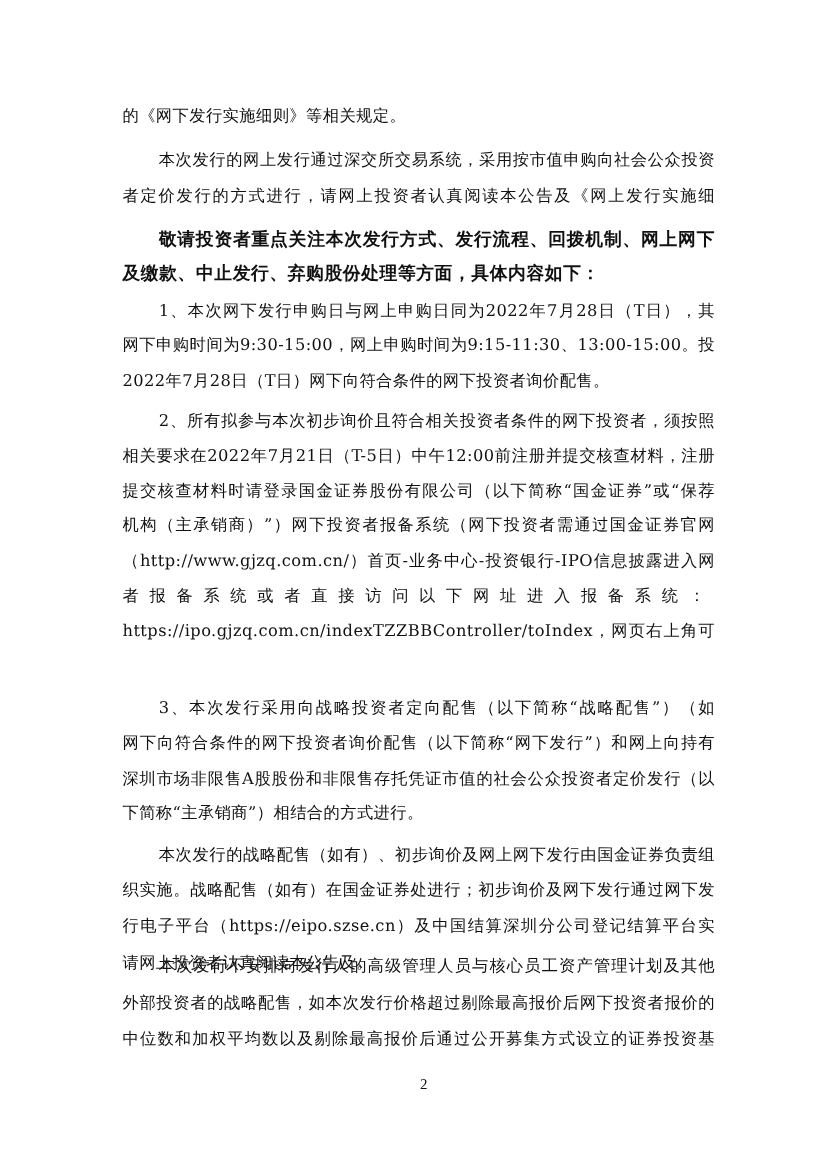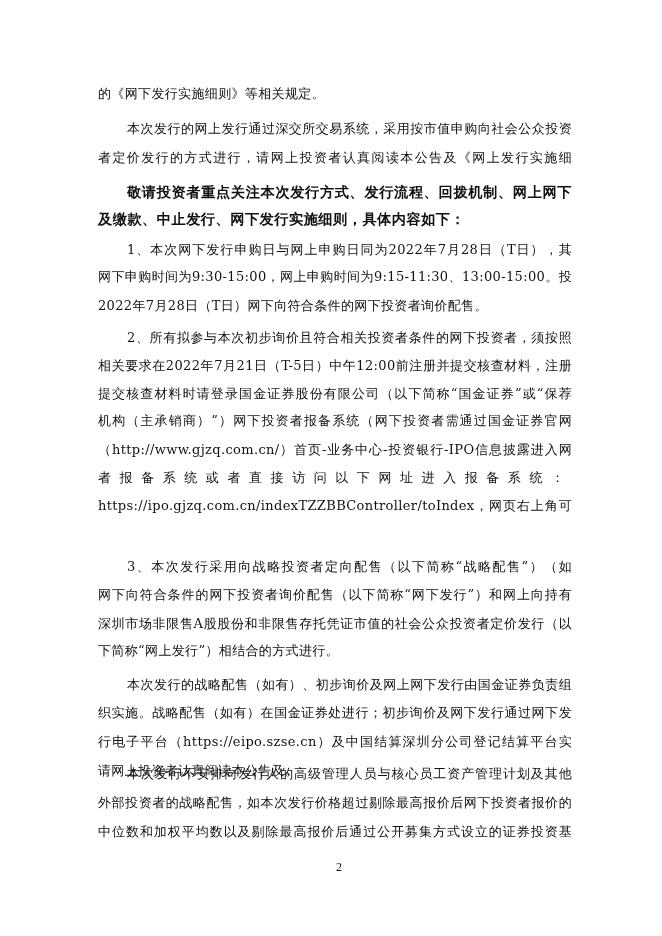--- a/index.html
+++ b/index.html
@@ -17,38 +17,38 @@
 <body>
 
 <div class="page">
 
   <div class="line" style="top:84px">的《网下发行实施细则》等相关规定。</div>
 
   <div class="line indent just" style="top:119px">本次发行的网上发行通过深交所交易系统，采用按市值申购向社会公众投资</div>
   <div class="line just" style="top:148px">者定价发行的方式进行，请网上投资者认真阅读本公告及《网上发行实施细则》。</div>
 
   <div class="line indent just bold" style="top:182px">敬请投资者重点关注本次发行方式、发行流程、回拨机制、网上网下申购</div>
-  <div class="line bold" style="top:209px">及缴款、中止发行、网下发行实施细则，具体内容如下：</div>
+  <div class="line bold" style="top:209px">及缴款、中止发行、弃购股份处理等方面，具体内容如下：</div>
 
   <div class="line indent just" style="top:240px">1、本次网下发行申购日与网上申购日同为2022年7月28日（T日），其中，</div>
   <div class="line just" style="top:267px">网下申购时间为9:30-15:00，网上申购时间为9:15-11:30、13:00-15:00。投资者在</div>
   <div class="line" style="top:296px">2022年7月28日（T日）网下向符合条件的网下投资者询价配售。</div>
 
   <div class="line indent just" style="top:328px">2、所有拟参与本次初步询价且符合相关投资者条件的网下投资者，须按照</div>
   <div class="line just" style="top:356px">相关要求在2022年7月21日（T-5日）中午12:00前注册并提交核查材料，注册及</div>
   <div class="line just" style="top:384px">提交核查材料时请登录国金证券股份有限公司（以下简称“国金证券”或“保荐</div>
   <div class="line just" style="top:411px">机构（主承销商）”）网下投资者报备系统（网下投资者需通过国金证券官网</div>
   <div class="line just" style="top:440px">（http://www.gjzq.com.cn/）首页-业务中心-投资银行-IPO信息披露进入网下投资</div>
   <div class="line just" style="top:468px; letter-spacing:8px">者报备系统或者直接访问以下网址进入报备系统：</div>
   <div class="line just" style="top:496px">https://ipo.gjzq.com.cn/indexTZZBBController/toIndex，网页右上角可下载操作指</div>
 
   <div class="line indent just" style="top:557px">3、本次发行采用向战略投资者定向配售（以下简称“战略配售”）（如有）、</div>
   <div class="line just" style="top:585px">网下向符合条件的网下投资者询价配售（以下简称“网下发行”）和网上向持有</div>
   <div class="line just" style="top:614px">深圳市场非限售A股股份和非限售存托凭证市值的社会公众投资者定价发行（以</div>
-  <div class="line" style="top:641px">下简称“网上发行”）相结合的方式进行。</div>
+  <div class="line" style="top:641px">下简称“主承销商”）相结合的方式进行。</div>
 
   <div class="line indent just" style="top:675px">本次发行的战略配售（如有）、初步询价及网上网下发行由国金证券负责组</div>
   <div class="line just" style="top:703px">织实施。战略配售（如有）在国金证券处进行；初步询价及网下发行通过网下发</div>
   <div class="line just" style="top:732px">行电子平台（https://eipo.szse.cn）及中国结算深圳分公司登记结算平台实施；网</div>
   <div class="line" style="top:761px">请网上投资者认真阅读本公告及。</div>
 
   <div class="line indent just" style="top:764px">本次发行不安排向发行人的高级管理人员与核心员工资产管理计划及其他</div>
   <div class="line just" style="top:793px">外部投资者的战略配售，如本次发行价格超过剔除最高报价后网下投资者报价的</div>
   <div class="line just" style="top:822px">中位数和加权平均数以及剔除最高报价后通过公开募集方式设立的证券投资基</div>
 

